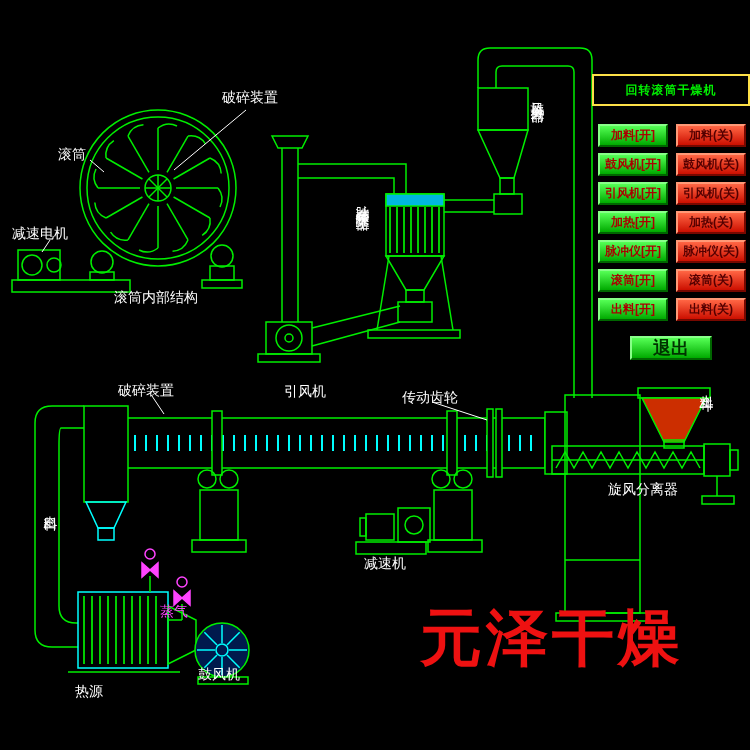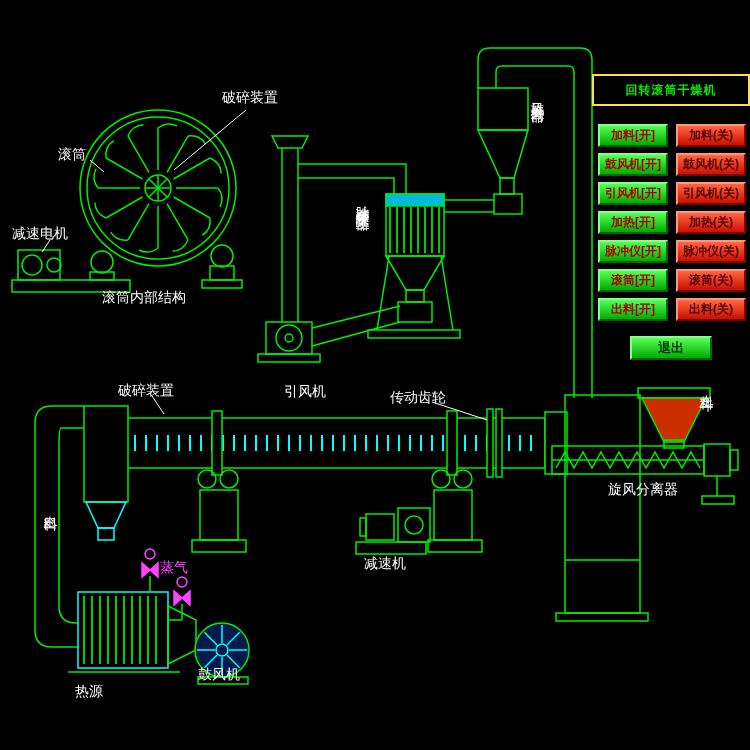--- a/index.html
+++ b/index.html
@@ -1,36 +1,36 @@
 <!DOCTYPE html>
 <html><head>
 <meta charset="utf-8">
 <style>
   html,body{margin:0;padding:0;background:#000;}
   .stage{position:relative;width:750px;height:750px;background:#000;overflow:hidden;
          font-family:"Liberation Sans",sans-serif;}
   .diagram{position:absolute;left:0;top:0;}
   .lbl{position:absolute;color:#ffffff;font-size:14px;line-height:14px;white-space:nowrap;}
   .vlbl{writing-mode:vertical-rl;text-orientation:upright;letter-spacing:2px;}
-  .magenta{color:#ff44ff;}
+  .magenta{color:#ff44ff;margin-top:44px;}
   .title-box{position:absolute;left:592px;top:74px;width:154px;height:28px;
      border:2px solid #fde047;color:#00ee00;font-size:12px;font-weight:bold;
      display:flex;align-items:center;justify-content:center;letter-spacing:1px;}
   .col{position:absolute;top:124px;display:flex;flex-direction:column;gap:6px;}
   .col-on{left:598px;}
   .col-off{left:676px;}
   .btn{width:70px;height:23px;font-size:12px;font-weight:bold;
      display:flex;align-items:center;justify-content:center;padding:0;
      font-family:"Liberation Sans",sans-serif;cursor:pointer;}
   .btn-on{background:linear-gradient(#55ff55,#00aa00);color:#aa0000;
      border:2px solid;border-color:#88ff88 #006600 #006600 #88ff88;}
   .btn-off{background:linear-gradient(#ff6644,#cc0f00);color:#550000;
      border:2px solid;border-color:#ff9977 #770800 #770800 #ff9977;}
   .btn-exit{position:absolute;left:630px;top:336px;width:82px;height:24px;
-     background:linear-gradient(#55ff55,#00aa00);color:#003300;font-size:13px;font-weight:bold;
+     background:linear-gradient(#55ff55,#00aa00);color:#003300;font-size:18px;font-weight:bold;
      border:2px solid;border-color:#88ff88 #006600 #006600 #88ff88;cursor:pointer;
      display:flex;align-items:center;justify-content:center;font-family:"Liberation Sans",sans-serif;}
   .watermark{position:absolute;left:420px;top:596px;font-size:62px;font-weight:bold;
      color:#ee1111;font-family:"DejaVu Serif",serif;letter-spacing:4px;}
 </style>
 </head>
 <body>
 
 <div class="stage">
 
@@ -209,26 +209,26 @@
       <line x1="152" y1="396" x2="164" y2="414"></line>
       <line x1="432" y1="402" x2="487" y2="420"></line>
     </g>
 
   </g>
 </svg>
 
 <div class="lbl" style="left:222px;top:90px">破碎装置</div>
 <div class="lbl" style="left:58px;top:147px">滚筒</div>
 <div class="lbl" style="left:12px;top:226px">减速电机</div>
-<div class="lbl" style="left:102px;top:290px">滚筒内部结构</div>
+<div class="lbl" style="left:114px;top:290px">滚筒内部结构</div>
 <div class="lbl vlbl" style="left:356px;top:194px">脉冲布袋除尘器</div>
 <div class="lbl vlbl" style="left:531px;top:90px">旋风分离器</div>
 <div class="lbl" style="left:284px;top:384px">引风机</div>
 <div class="lbl" style="left:118px;top:383px">破碎装置</div>
-<div class="lbl" style="left:390px;top:390px">传动齿轮</div>
+<div class="lbl" style="left:402px;top:390px">传动齿轮</div>
 <div class="lbl vlbl" style="left:700px;top:383px">上料斗</div>
 <div class="lbl" style="left:608px;top:482px">旋风分离器</div>
 <div class="lbl" style="left:364px;top:556px">减速机</div>
 <div class="lbl vlbl" style="left:44px;top:504px">出料口</div>
 <div class="lbl magenta" style="left:160px;top:560px">蒸气</div>
 <div class="lbl" style="left:75px;top:684px">热源</div>
 <div class="lbl" style="left:198px;top:667px">鼓风机</div>
 
 <div class="title-box">回转滚筒干燥机</div>
 
@@ -245,14 +245,15 @@
   <button class="btn btn-off">加料(关)</button>
   <button class="btn btn-off">鼓风机(关)</button>
   <button class="btn btn-off">引风机(关)</button>
   <button class="btn btn-off">加热(关)</button>
   <button class="btn btn-off">脉冲仪(关)</button>
   <button class="btn btn-off">滚筒(关)</button>
   <button class="btn btn-off">出料(关)</button>
 </div>
 <button class="btn-exit">退出</button>
 
+<div class="watermark">元泽干燥</div>
 
 </div>
 
 </body></html>

